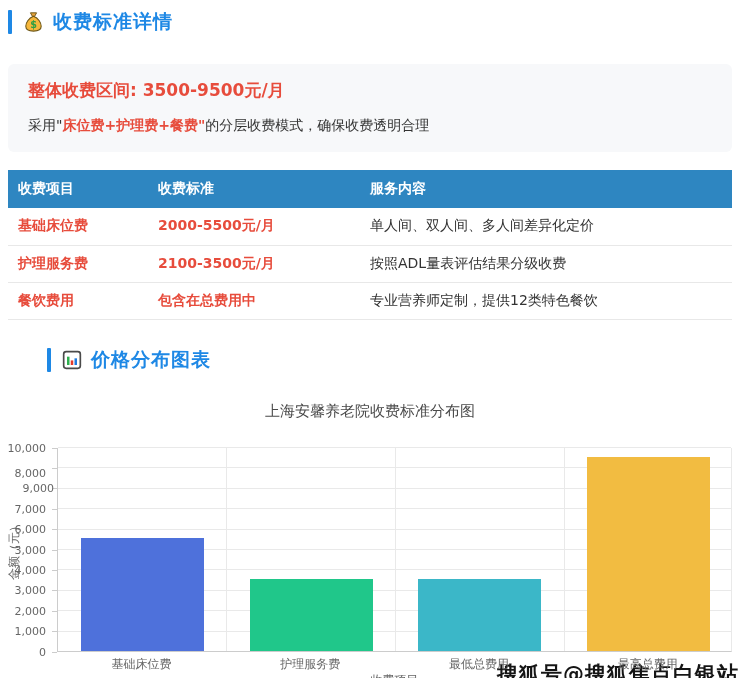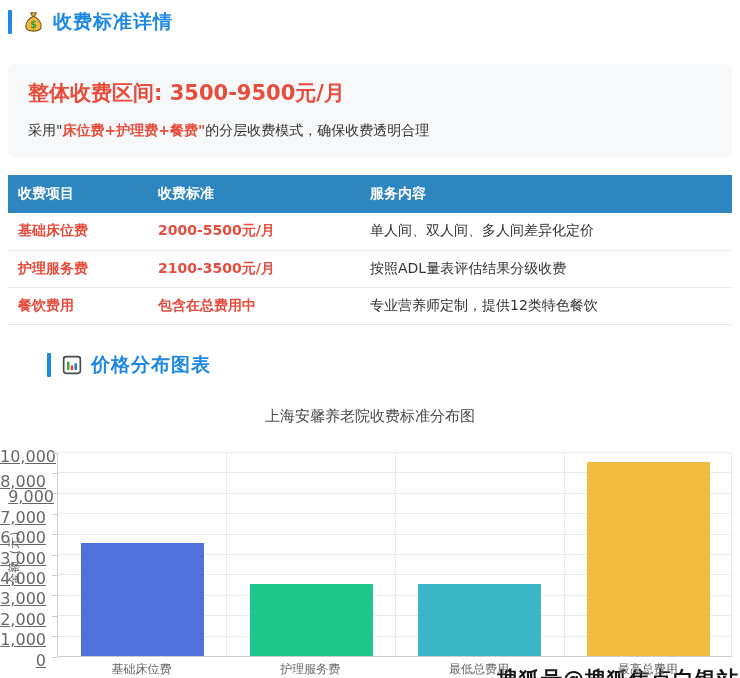--- a/index.html
+++ b/index.html
@@ -24,21 +24,21 @@
   .section-header{display:flex;align-items:center;margin:8px 8px 0 8px;height:28px;}
   .accent-bar{width:4px;height:24px;background:var(--accent-blue);border-radius:1px;margin-right:11px;}
   .hdr-icon{display:inline-flex;align-items:center;margin-right:9px;}
   .section-title{font-size:19px;font-weight:bold;color:var(--accent-blue);letter-spacing:1px;}
   .section-header.second{margin-top:26px;padding-left:39px;}
   
   .summary-box{
     margin:28px 8px 0 8px;background:var(--box-bg);border-radius:6px;
     padding:15px 20px 17px 20px;
   }
-  .summary-range{color:var(--red);font-weight:bold;font-size:21px;margin-bottom:15px;}
+  .summary-range{color:var(--red);font-weight:bold;font-size:17px;margin-bottom:15px;}
   .summary-desc{font-size:14px;color:var(--text-dark);}
   .summary-desc .hl{color:var(--red);font-weight:bold;}
   
   table.fee-table{
     width:724px;margin:18px 8px 0 8px;border-collapse:collapse;font-size:14px;table-layout:fixed;
   }
   .fee-table th{
     background:var(--table-header-bg);color:#fff;text-align:left;font-weight:bold;
     padding:10px 10px;font-size:14px;
   }
@@ -53,21 +53,21 @@
   .legend{position:absolute;top:33px;left:0;width:100%;display:flex;justify-content:center;
     align-items:center;gap:7px;cursor:pointer;}
   .legend-swatch{width:32px;height:10px;border-radius:2px;}
   .legend-label{font-size:12px;color:var(--text-gray);}
   .plot{position:absolute;left:57px;top:52px;width:675px;height:204px;
     border-left:1px solid var(--axis-line);border-bottom:1px solid var(--axis-line);
     border-right:1px solid var(--grid-line);}
   .gridline-h{position:absolute;left:0;width:100%;height:1px;background:var(--grid-line);}
   .gridline-v{position:absolute;top:0;height:100%;width:1px;background:var(--grid-line);}
   .bar{position:absolute;bottom:0;}
-  .ytick-label{position:absolute;width:46px;text-align:right;font-size:16px;color:var(--text-gray);text-decoration:underline;}
+  .ytick-label{position:absolute;width:46px;text-align:right;font-size:11px;color:var(--text-gray);}
   .ytick-mark{position:absolute;width:5px;height:1px;background:var(--axis-line);left:52px;}
   .xtick-label{position:absolute;top:260px;text-align:center;font-size:12px;color:var(--text-gray);}
   .x-axis-title{position:absolute;top:276px;left:57px;width:675px;text-align:center;
     font-size:12px;color:var(--text-gray);}
   .y-axis-title{position:absolute;left:14px;top:154px;transform:translate(-50%,-50%) rotate(-90deg);
     font-size:12px;color:var(--text-gray);white-space:nowrap;}
   .watermark{
     position:absolute;right:1px;bottom:2px;font-size:21px;font-weight:bold;color:#151515;
     letter-spacing:1px;white-space:nowrap;
     text-shadow:-2px -2px 0 #fff,2px -2px 0 #fff,-2px 2px 0 #fff,2px 2px 0 #fff,0 2px 0 #fff,0 -2px 0 #fff,2px 0 0 #fff,-2px 0 0 #fff;

